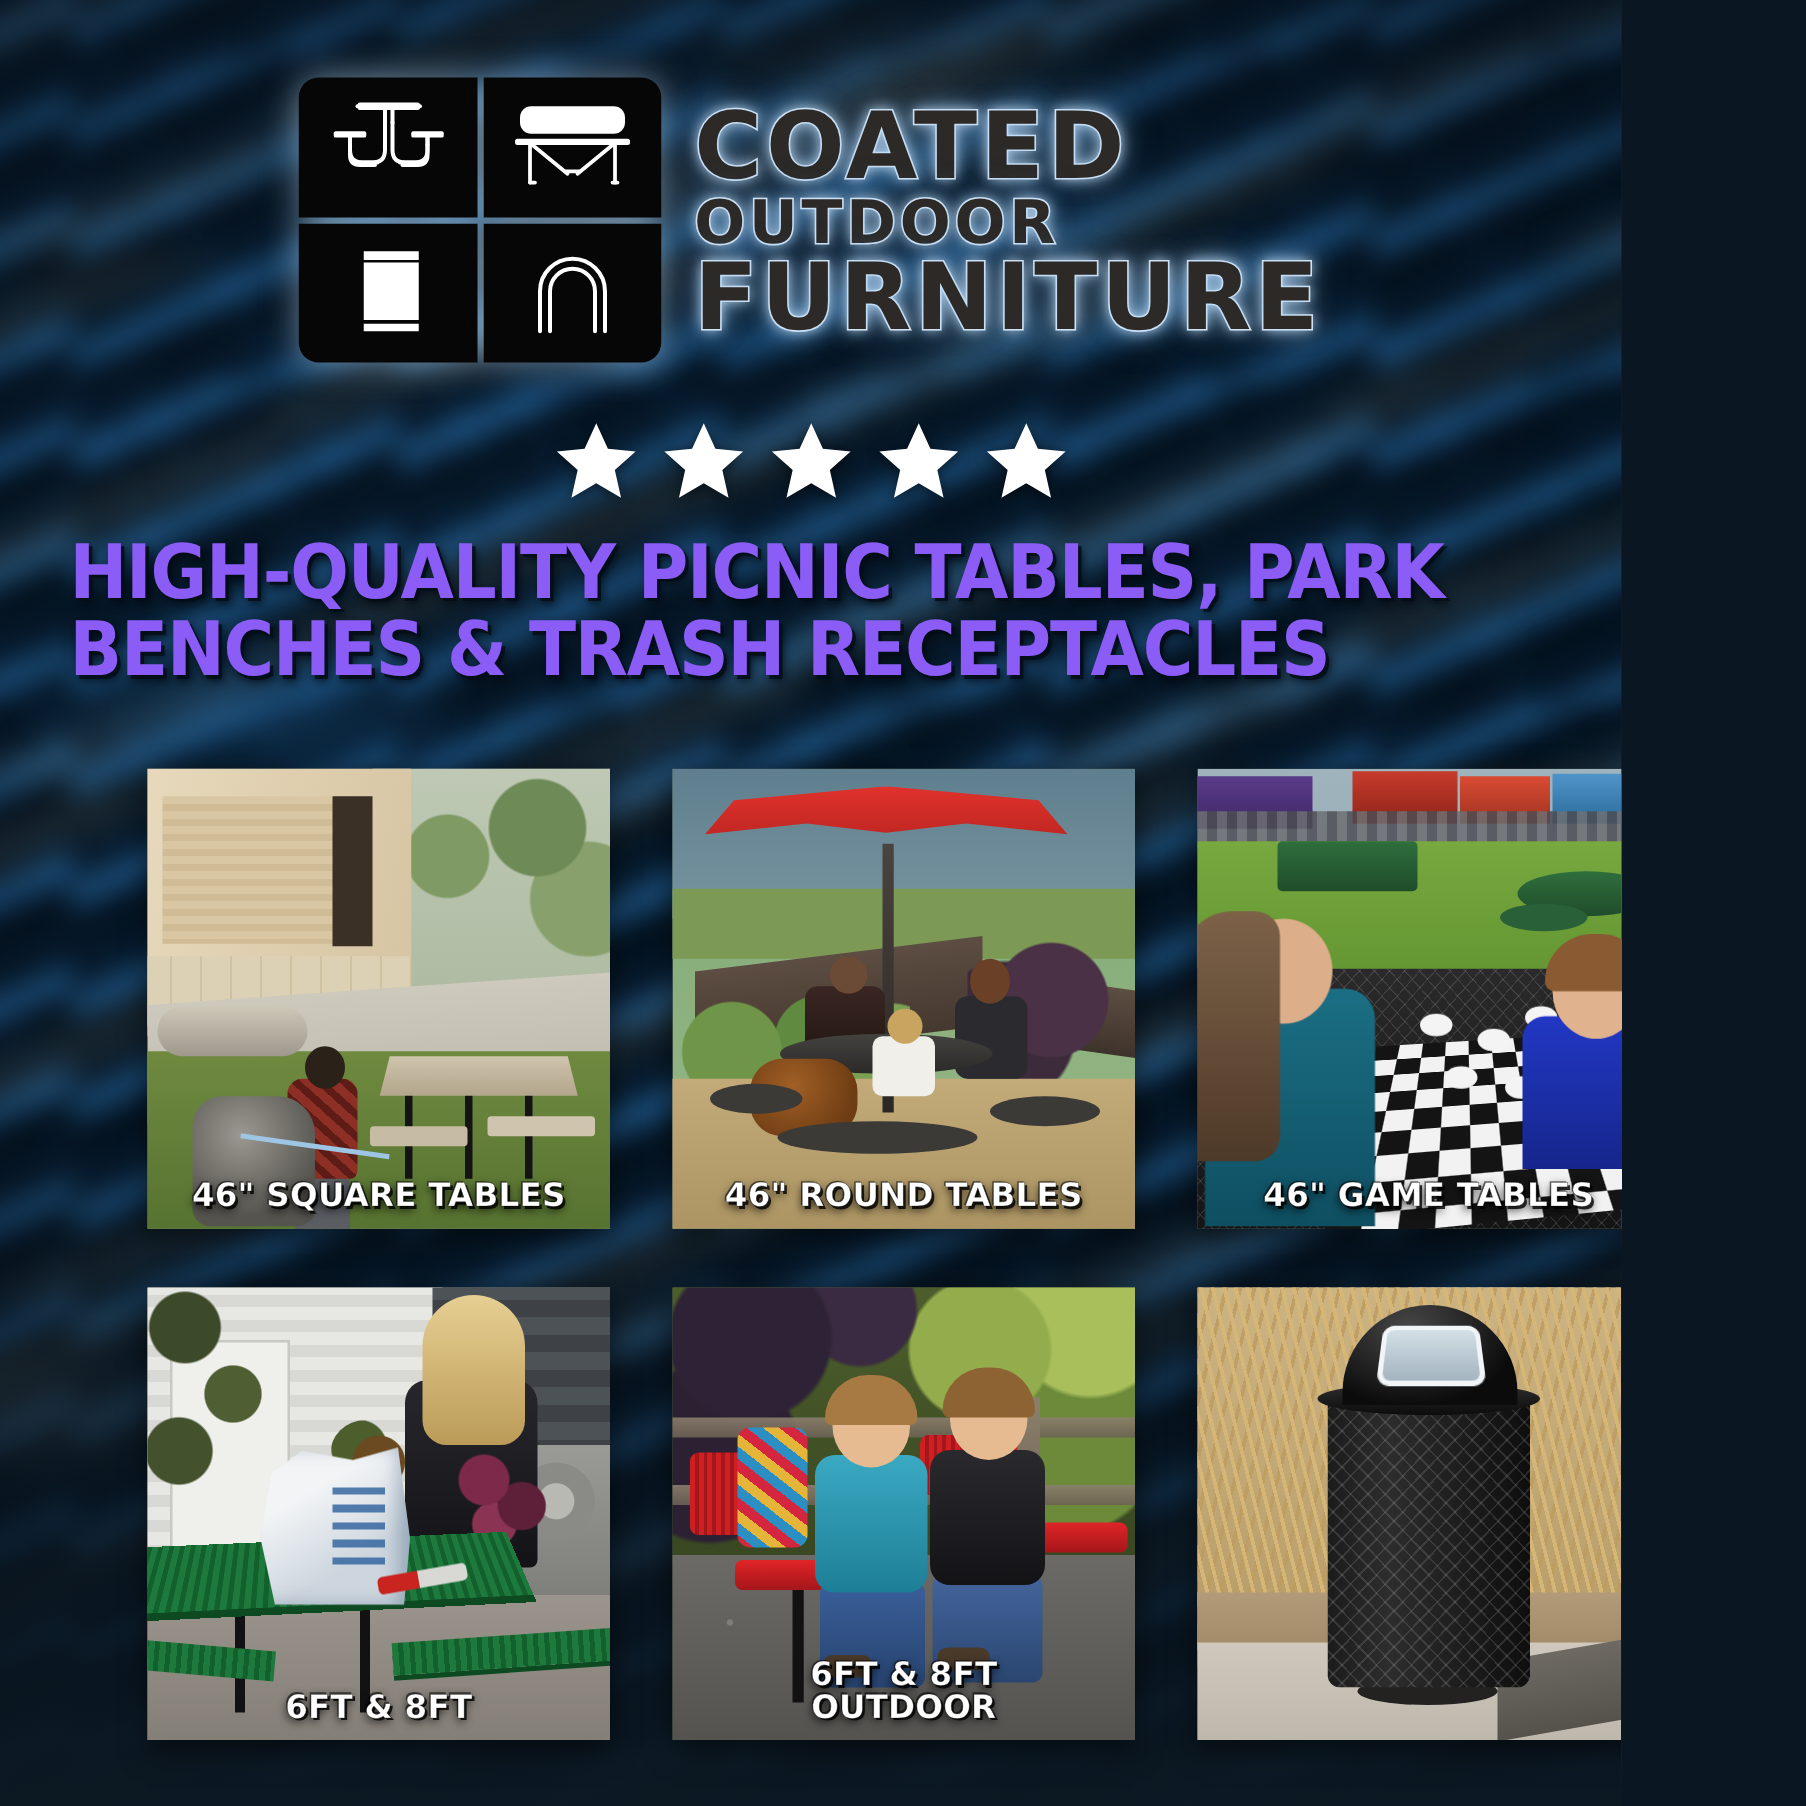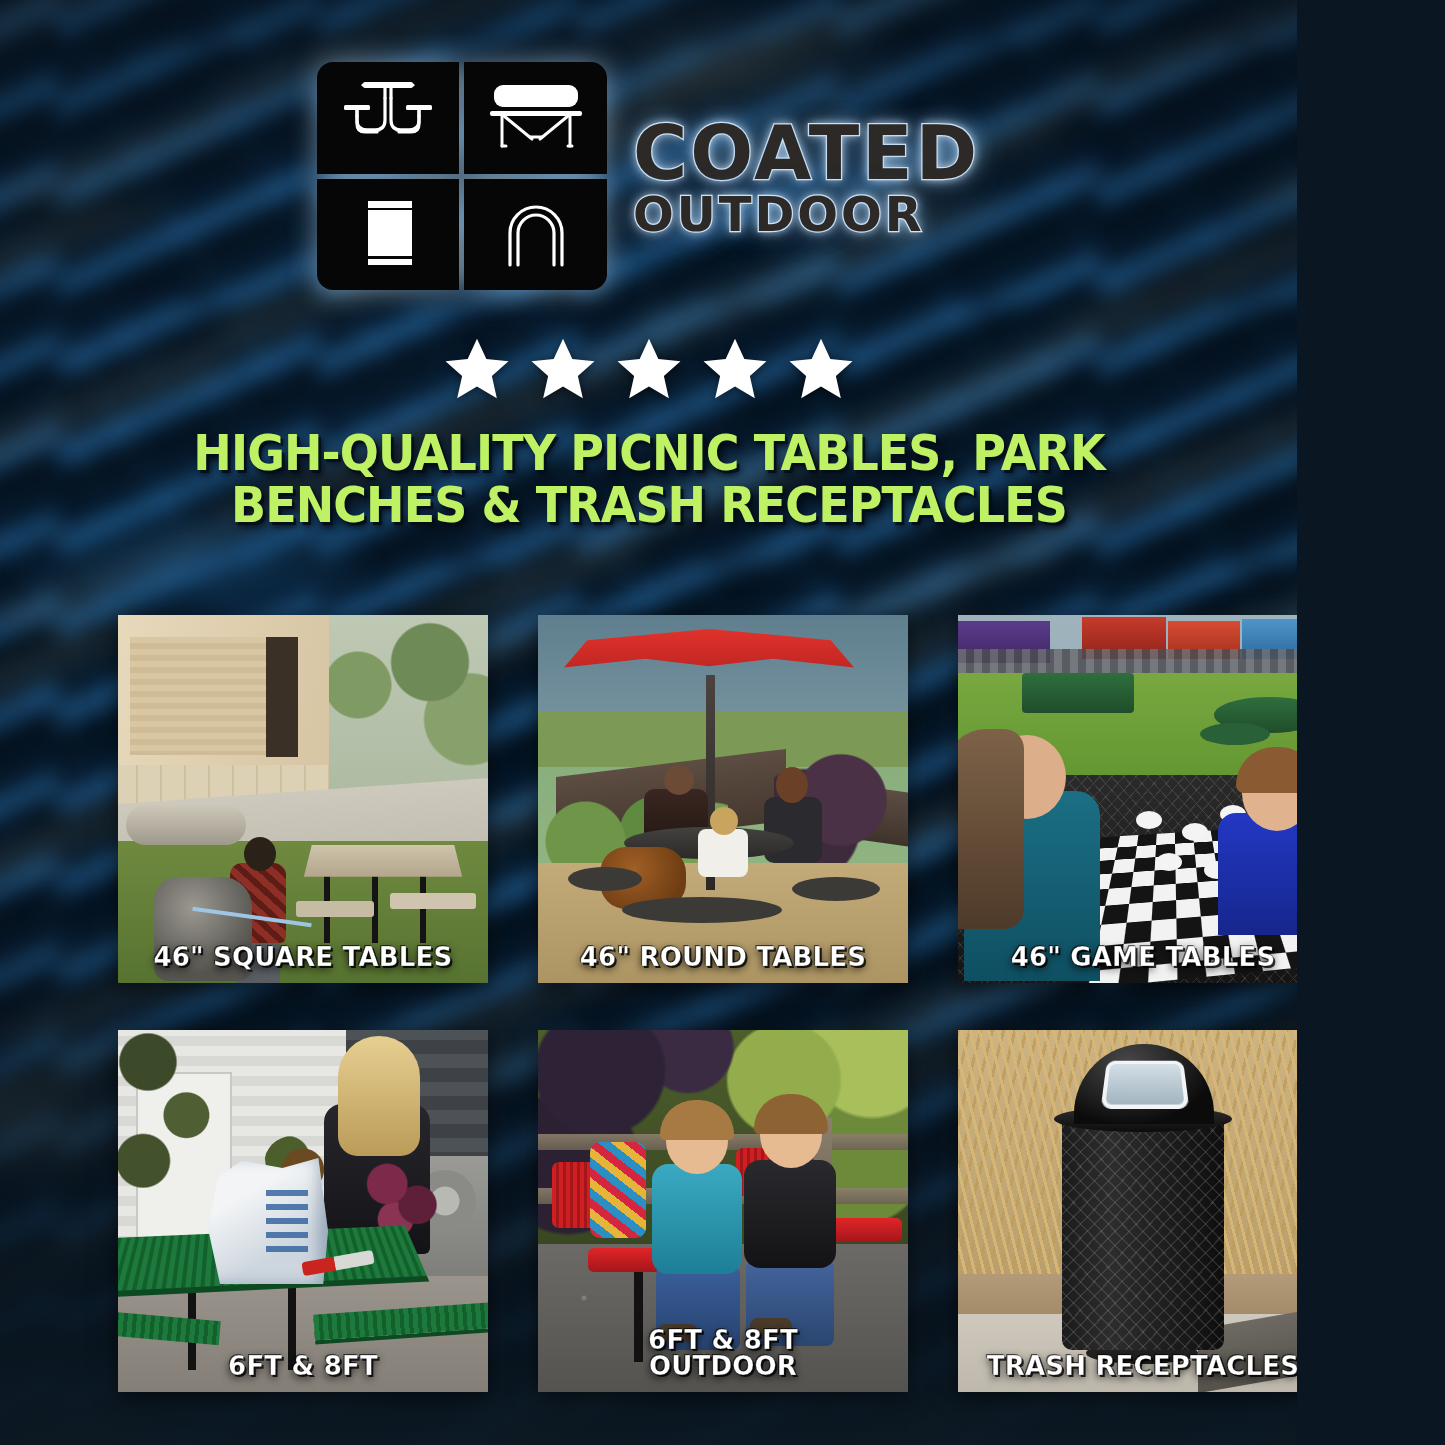--- a/index.html
+++ b/index.html
@@ -119,27 +119,27 @@
     position: absolute; left: 0; top: 334px; width: 100%;
     display: flex; align-items: center; justify-content: center; gap: 14px;
   }
   .star { display: block; filter: drop-shadow(0 2px 5px rgba(0,0,0,.55)); }
 
   
   .headline {
     position: absolute; left: 50%; top: 428px;
     transform: translateX(-50%);
     width: 1290px;
-    text-align: center;
+    text-align: left;
     font-family: "DejaVu Sans", sans-serif;
     font-weight: 700;
-    font-size: 50px;
+    font-size: 60px;
     line-height: 1.03;
     letter-spacing: -1px;
-    color: #bef264;
+    color: #8b5cf6;
     transform-origin: 50% 0;
   }
   .headline span { display: block; transform: scaleX(.92); }
   .headline {
     text-shadow:
       3px 3px 0 rgba(5,14,24,.85),
       4px 5px 7px rgba(3,10,18,.75);
   }
 
   
@@ -497,20 +497,21 @@
           <g fill="none" stroke="#fff" stroke-width="3.2" stroke-linecap="round">
             <path d="M30 74 V42 a26 26 0 0 1 52 0 V74"></path>
             <path d="M38 74 V42 a18 18 0 0 1 36 0 V74"></path>
           </g>
         </svg>
       </div>
     </div>
     <div class="logo-type">
       <div class="logo-line l1">COATED</div>
       <div class="logo-line l2">OUTDOOR</div>
+      <div class="logo-line l3">FURNITURE</div>
     </div>
   </div>
 
   <div class="stars">
     <svg class="star" width="72" height="70" viewBox="0 0 24 24">
         <polygon fill="#ffffff" points="12,1.6 15.2,8.6 22.8,9.3 17.1,14.4 18.8,22 12,18 5.2,22 6.9,14.4 1.2,9.3 8.8,8.6"></polygon>
       </svg>
     <svg class="star" width="72" height="70" viewBox="0 0 24 24">
         <polygon fill="#ffffff" points="12,1.6 15.2,8.6 22.8,9.3 17.1,14.4 18.8,22 12,18 5.2,22 6.9,14.4 1.2,9.3 8.8,8.6"></polygon>
       </svg>
@@ -701,18 +702,17 @@
         <div class="lay t6-dirt"></div>
         <div class="lay t6-walk"></div>
         <div class="lay t6-curb"></div>
         <div class="lay t6-base"></div>
         <div class="lay t6-can"></div>
         <div class="lay t6-rim"></div>
         <div class="lay t6-dome"></div>
         <div class="lay t6-open"></div>
       </div>
       <div class="cap">
-        <b>TRASH RECEPTACLES</b>
       </div>
     </div>
 
   </div>
 </div>
 
 </body></html>

